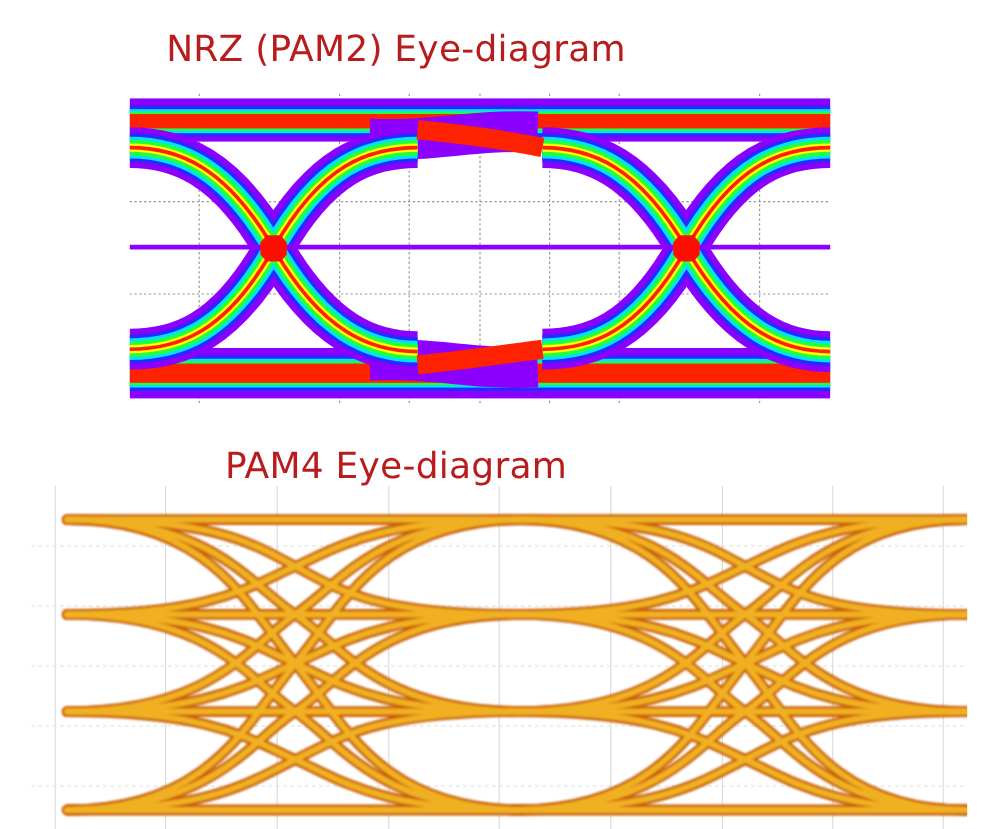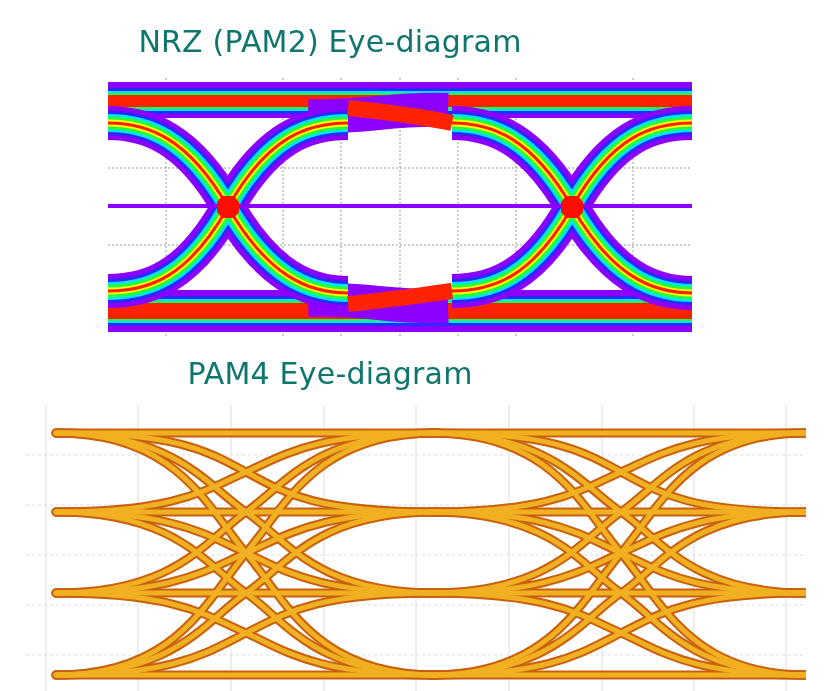--- a/index.html
+++ b/index.html
@@ -1,19 +1,19 @@
 <!DOCTYPE html>
 <html><head>
 <meta charset="utf-8">
 <style>
   html, body { margin: 0; padding: 0; background: #ffffff; }
   body { width: 826px; height: 691px; position: relative; overflow: hidden; font-family: "DejaVu Sans", sans-serif; }
-  .title { position: absolute; left: 0; width: 660px; text-align: center; color: #0f766e; font-size: 30px; font-weight: normal; letter-spacing: 0.2px; }
+  .title { position: absolute; left: 0; width: 660px; text-align: center; color: #b91c1c; font-size: 30px; font-weight: normal; letter-spacing: 0.2px; }
   #nrz-title { top: 24px; }
-  #pam4-title { top: 356px; }
+  #pam4-title { top: 371px; }
   .plot { position: absolute; }
   #nrz-plot { left: 108px; top: 78px; width: 584px; height: 258px; }
   #pam4-plot { left: 26px; top: 405px; width: 780px; height: 286px; }
   svg { display: block; }
 </style>
 </head>
 <body>
 
 <div id="nrz-title" class="title">NRZ (PAM2) Eye-diagram</div>
 

